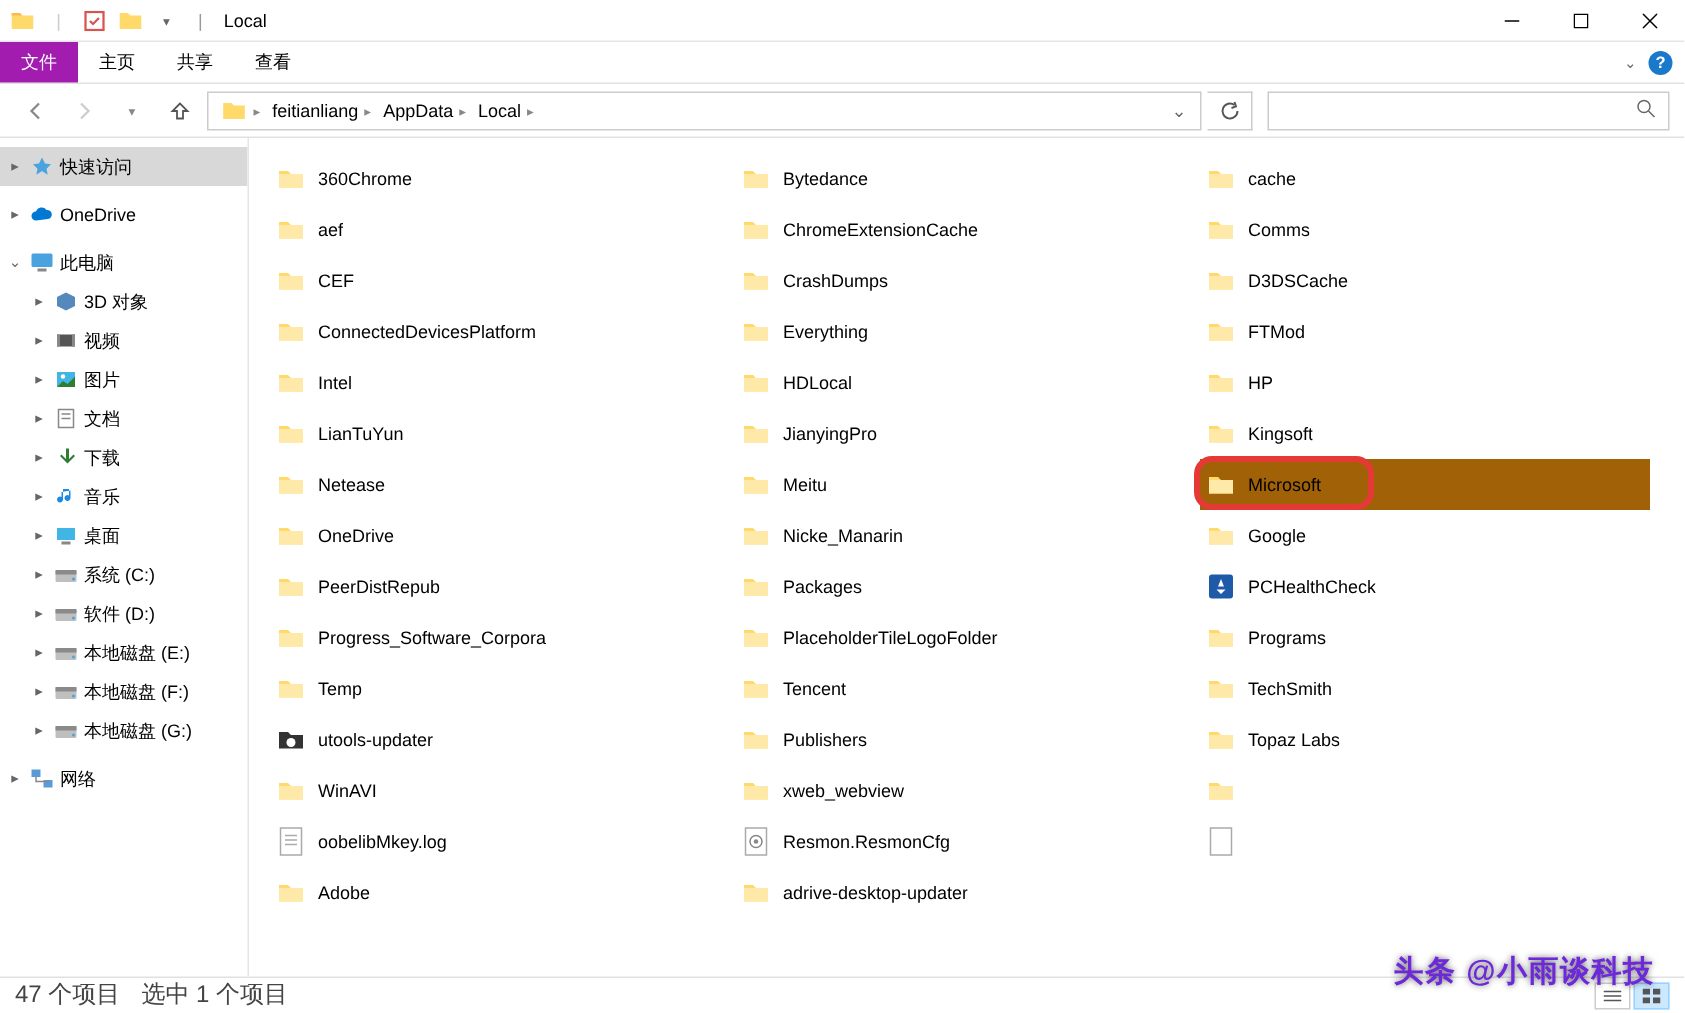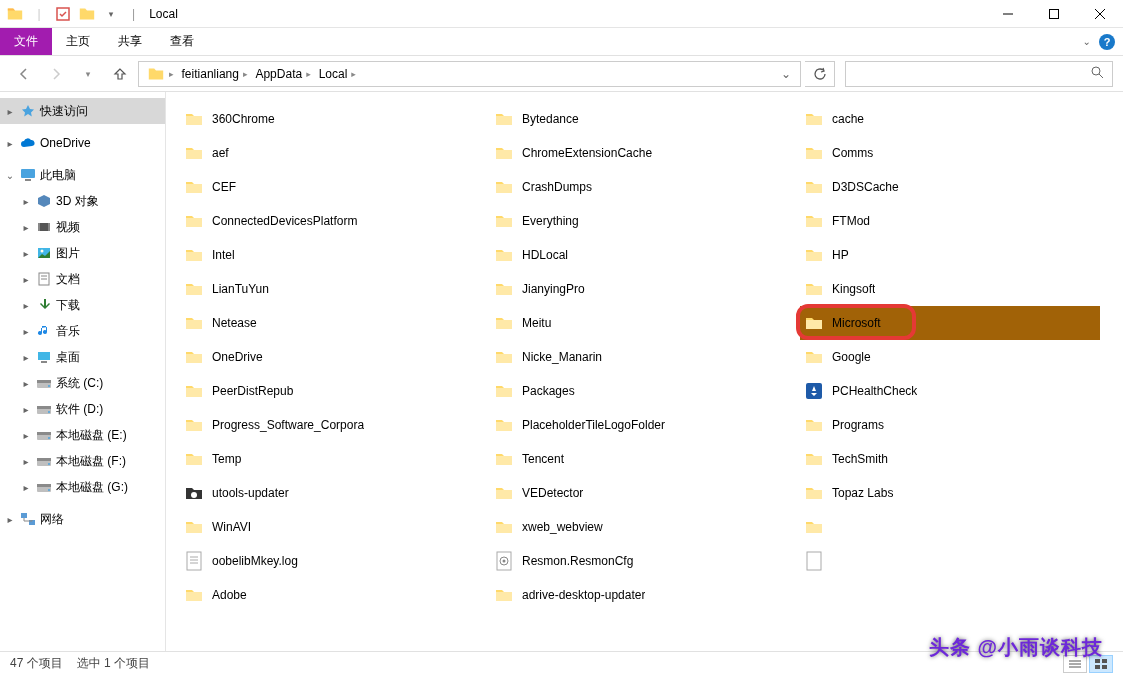--- a/index.html
+++ b/index.html
@@ -46,21 +46,21 @@
 
 .content { flex: 1; padding: 10px 14px; overflow: hidden; display: flex; flex-direction: column; text-align: center; }
 .file-grid { display: flex; flex-direction: column; flex-wrap: wrap; align-content: flex-start; height: 100%; column-gap: 10px; }
 .file-item { width: 300px; height: 34px; display: flex; align-items: center; gap: 8px; padding: 2px 4px; position: relative; }
 .file-item.selected { background: #a16207; }
 .file-icon { width: 20px; height: 20px; flex-shrink: 0; display: flex; align-items: center; justify-content: center; }
 .file-name { font-size: 12px; white-space: nowrap; overflow: hidden; text-overflow: ellipsis; }
 .highlight-ring { position: absolute; left: -4px; top: -2px; width: 120px; height: 36px; border: 4px solid #e53935; border-radius: 12px; pointer-events: none; }
 
 
-.statusbar { height: 24px; border-top: 1px solid #e1e1e1; display: flex; align-items: center; padding: 0 10px; font-size: 12px; color: #444; }
+.statusbar { height: 24px; border-top: 1px solid #e1e1e1; display: flex; align-items: center; padding: 0 10px; font-size: 16px; color: #444; }
 .status-right { margin-left: auto; display: flex; gap: 2px; }
 .view-btn { width: 24px; height: 18px; border: 1px solid #ccc; display: flex; align-items: center; justify-content: center; }
 .view-btn.active { background: #cce8ff; border-color: #99d1ff; }
 
 .watermark { position: absolute; right: 20px; bottom: 14px; font-size: 20px; color: #6d28d9; text-shadow: 0 0 4px rgba(0,0,0,0.6); font-weight: bold; letter-spacing: 1px; pointer-events: none; margin-top: 19px; }
 
 
 .folder-svg { width: 18px; height: 18px; }
 .drive-svg { width: 16px; height: 14px; }
 </style>
@@ -586,21 +586,21 @@
           </span>
           <span class="file-name">Tencent</span>
         </div>
         <div class="file-item">
           <span class="file-icon">
             <svg width="20" height="20" viewBox="0 0 20 20">
               <path fill="#ffd96a" d="M2 5h6l2 2h8v9H2z"></path>
               <path fill="#ffe9a8" d="M2 7h16v9H2z"></path>
             </svg>
           </span>
-          <span class="file-name">VEDetector</span>
+          <span class="file-name">Publishers</span>
         </div>
         <div class="file-item">
           <span class="file-icon">
             <svg width="20" height="20" viewBox="0 0 20 20">
               <path fill="#ffd96a" d="M2 5h6l2 2h8v9H2z"></path>
               <path fill="#ffe9a8" d="M2 7h16v9H2z"></path>
             </svg>
           </span>
           <span class="file-name">xweb_webview</span>
         </div>

